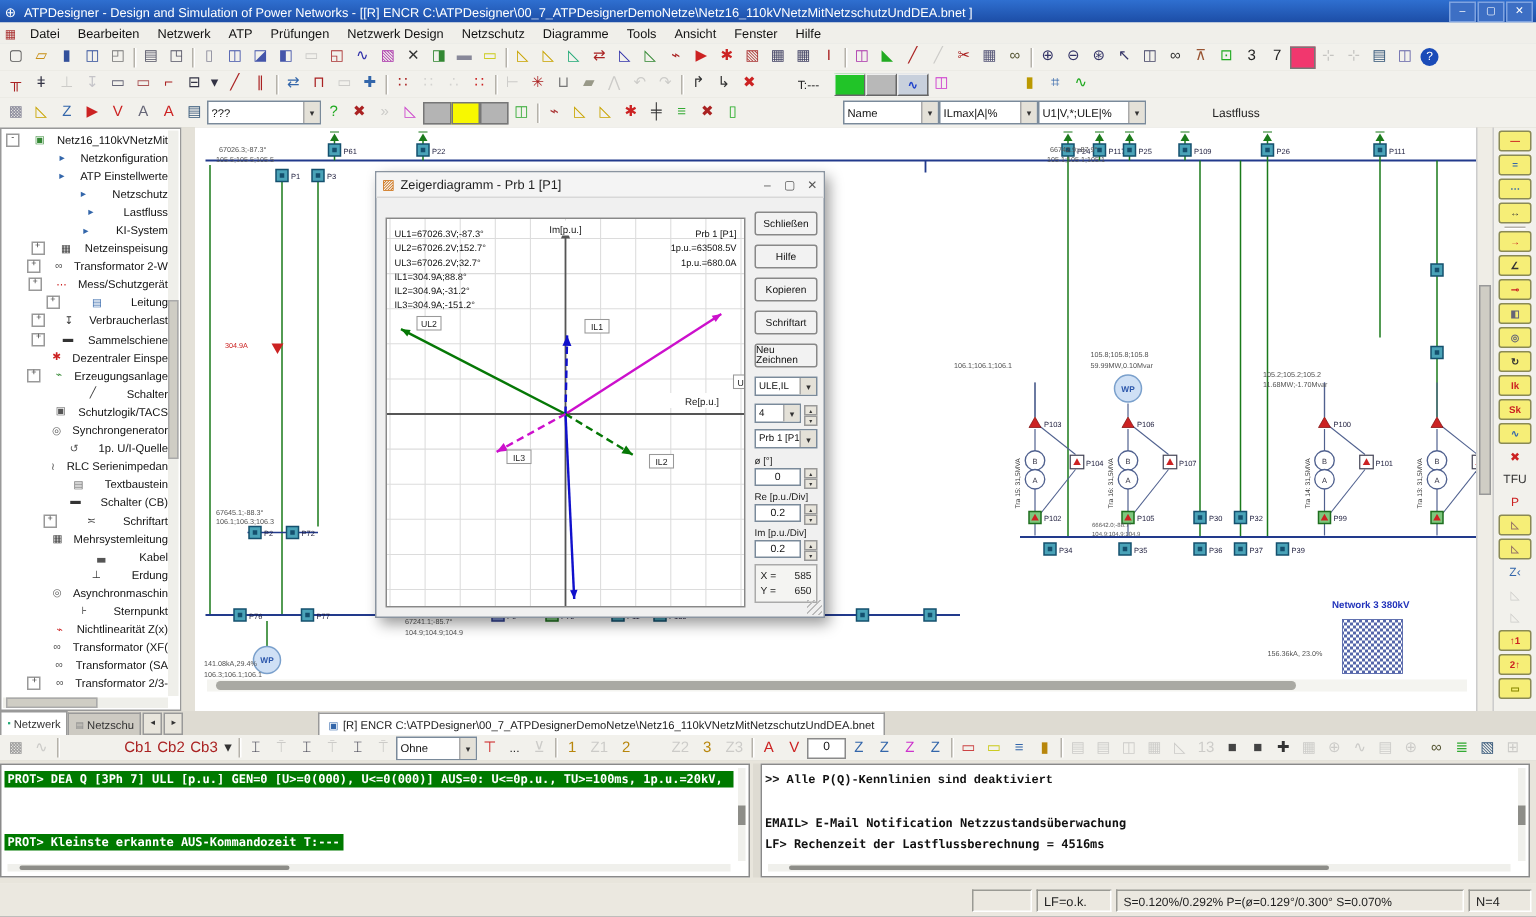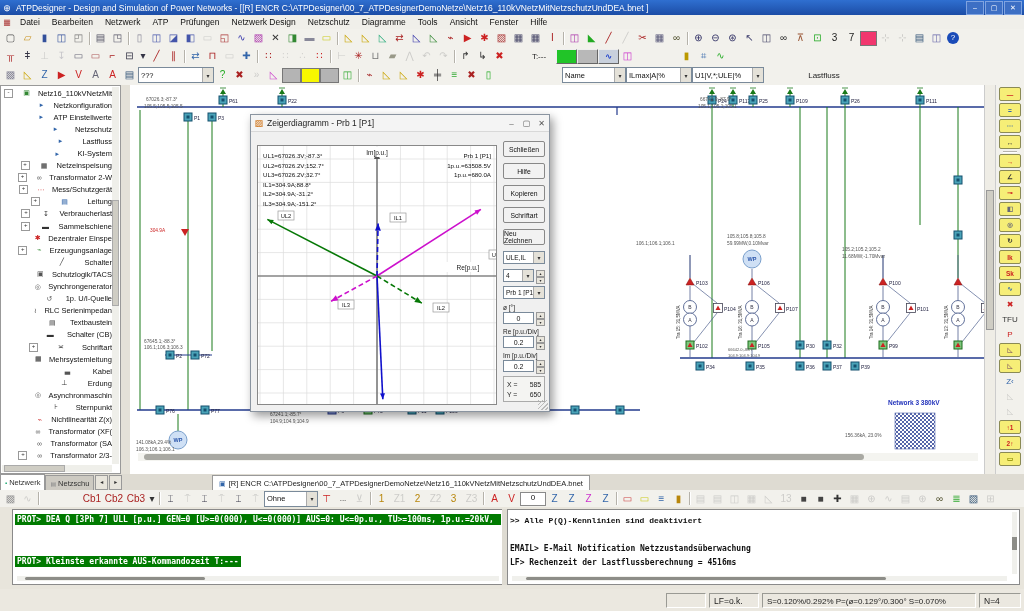--- a/index.html
+++ b/index.html
@@ -79,21 +79,21 @@
   .ttab-ic{margin-right:2px;font-size:6px;color:#2a7;}
   .ttab-ic2{margin-right:2px;font-size:6px;color:#888;}
   .tarr{width:11px;height:13px;border:1px solid #999;background:#e8e5dc;text-align:center;line-height:12px;font-size:6px;color:#333;margin-left:1px;}
   .doc-tab{position:absolute;left:212px;top:1px;height:15px;display:flex;align-items:center;background:#fff;border:1px solid #999;border-bottom:none;padding:0 6px;color:#222;white-space:nowrap;}
   .doc-ic{margin-right:3px;color:#36a;font-size:7px;}
   
   .bottombar{position:absolute;left:0;top:490px;width:1024px;height:17px;background:#f2f1ec;border-bottom:1px solid #cfccc4;display:flex;align-items:center;padding:0 2px;overflow:hidden;}
   
   .consoles{position:absolute;left:0;top:507px;width:1024px;height:82px;background:#e8e5dc;}
   .console{position:absolute;top:2px;height:76px;background:#fff;border:1px solid #8a8a8a;box-sizing:border-box;font-family:"DejaVu Sans Mono","Liberation Mono",monospace;font-size:8px;font-weight:bold;overflow:hidden;}
-  .console.left{left:12px;width:500px;} .console.right{left:507px;width:513px;}
+  .console.left{left:0;width:500px;} .console.right{left:507px;width:513px;}
   .cline{position:absolute;left:2px;white-space:nowrap;color:#111;}
   .cline.hl{background:#007a00;color:#fff;padding:1px 2px;}
   .c-hscroll{position:absolute;left:4px;bottom:3px;height:5px;background:#f0f0ec;right:12px;}
   .c-hscroll .thumb{position:absolute;top:1px;height:3px;background:#8d8d88;border-radius:2px;}
   .c-vscroll{position:absolute;right:2px;top:2px;width:5px;bottom:10px;background:#f0f0ec;}
   .c-vscroll .thumb{position:absolute;left:0;width:5px;top:40%;height:22%;background:#8d8d88;}
   .con-split{position:absolute;left:502px;top:2px;width:5px;height:76px;background:#dedbd2;}
   
   .statusbar{position:absolute;left:0;top:589px;width:1024px;height:22px;background:#ebe8e0;display:flex;align-items:center;font-size:8.5px;color:#222;padding:0 3px;box-sizing:border-box;}
   .scell{height:15px;line-height:15px;padding:0 4px;border:1px solid;border-color:#9a9a94 #fff #fff #9a9a94;margin-left:3px;white-space:nowrap;overflow:hidden;box-sizing:border-box;}
@@ -1013,21 +1013,21 @@
         <span class="cv">Ohne</span>
         <span class="ca">▾</span>
       </span>
       <span class="ticon" style="color: rgb(204, 34, 34);">⊤</span>
       <span class="tlbl" style="width: 16px;">...</span>
       <span class="ticon gr" style="color: rgb(153, 153, 153);">⊻</span>
       <span class="sep"></span>
       <span class="ticon" style="color: rgb(184, 134, 11);">1</span>
       <span class="ticon gr" style="color: rgb(153, 153, 153); width: 19px;">Z1</span>
       <span class="ticon" style="color: rgb(184, 134, 11);">2</span>
-      <span class="ticon gr" style="color: rgb(153, 153, 153); width: 19px;">Z2</span>
+      <span class="ticon gr" style="color: rgb(153, 153, 153); width: 19px; margin-left: 18px;">Z2</span>
       <span class="ticon" style="color: rgb(184, 134, 11);">3</span>
       <span class="ticon gr" style="color: rgb(153, 153, 153); width: 19px;">Z3</span>
       <span class="sep"></span>
       <span class="ticon" style="color: rgb(204, 34, 34);">A</span>
       <span class="ticon" style="color: rgb(204, 34, 34);">V</span>
       <span class="tfield" style="width: 24px;">0</span>
       <span class="ticon" style="color: rgb(51, 102, 170);">Z</span>
       <span class="ticon" style="color: rgb(51, 102, 170);">Z</span>
       <span class="ticon" style="color: rgb(204, 51, 204);">Z</span>
       <span class="ticon" style="color: rgb(51, 102, 170);">Z</span>
@@ -1083,17 +1083,17 @@
       <div class="c-vscroll">
           <div class="thumb"></div>
         </div>
     </div>
   </div>
 
   <div class="statusbar" id="statusbar">
       <span class="sfill"></span>
       <span class="scell" style="width: 40px;"></span>
       <span class="scell" style="width: 50px;">LF=o.k.</span>
-      <span class="scell" style="width: 214px; font-size: 8px;">S=0.120%/0.292% P=(ø=0.129°/0.300° S=0.070%</span>
+      <span class="scell" style="width: 232px; font-size: 8px;">S=0.120%/0.292% P=(ø=0.129°/0.300° S=0.070%</span>
       <span class="scell" style="width: 42px;">N=4</span>
     </div>
 
 </div>
 
 </body></html>

